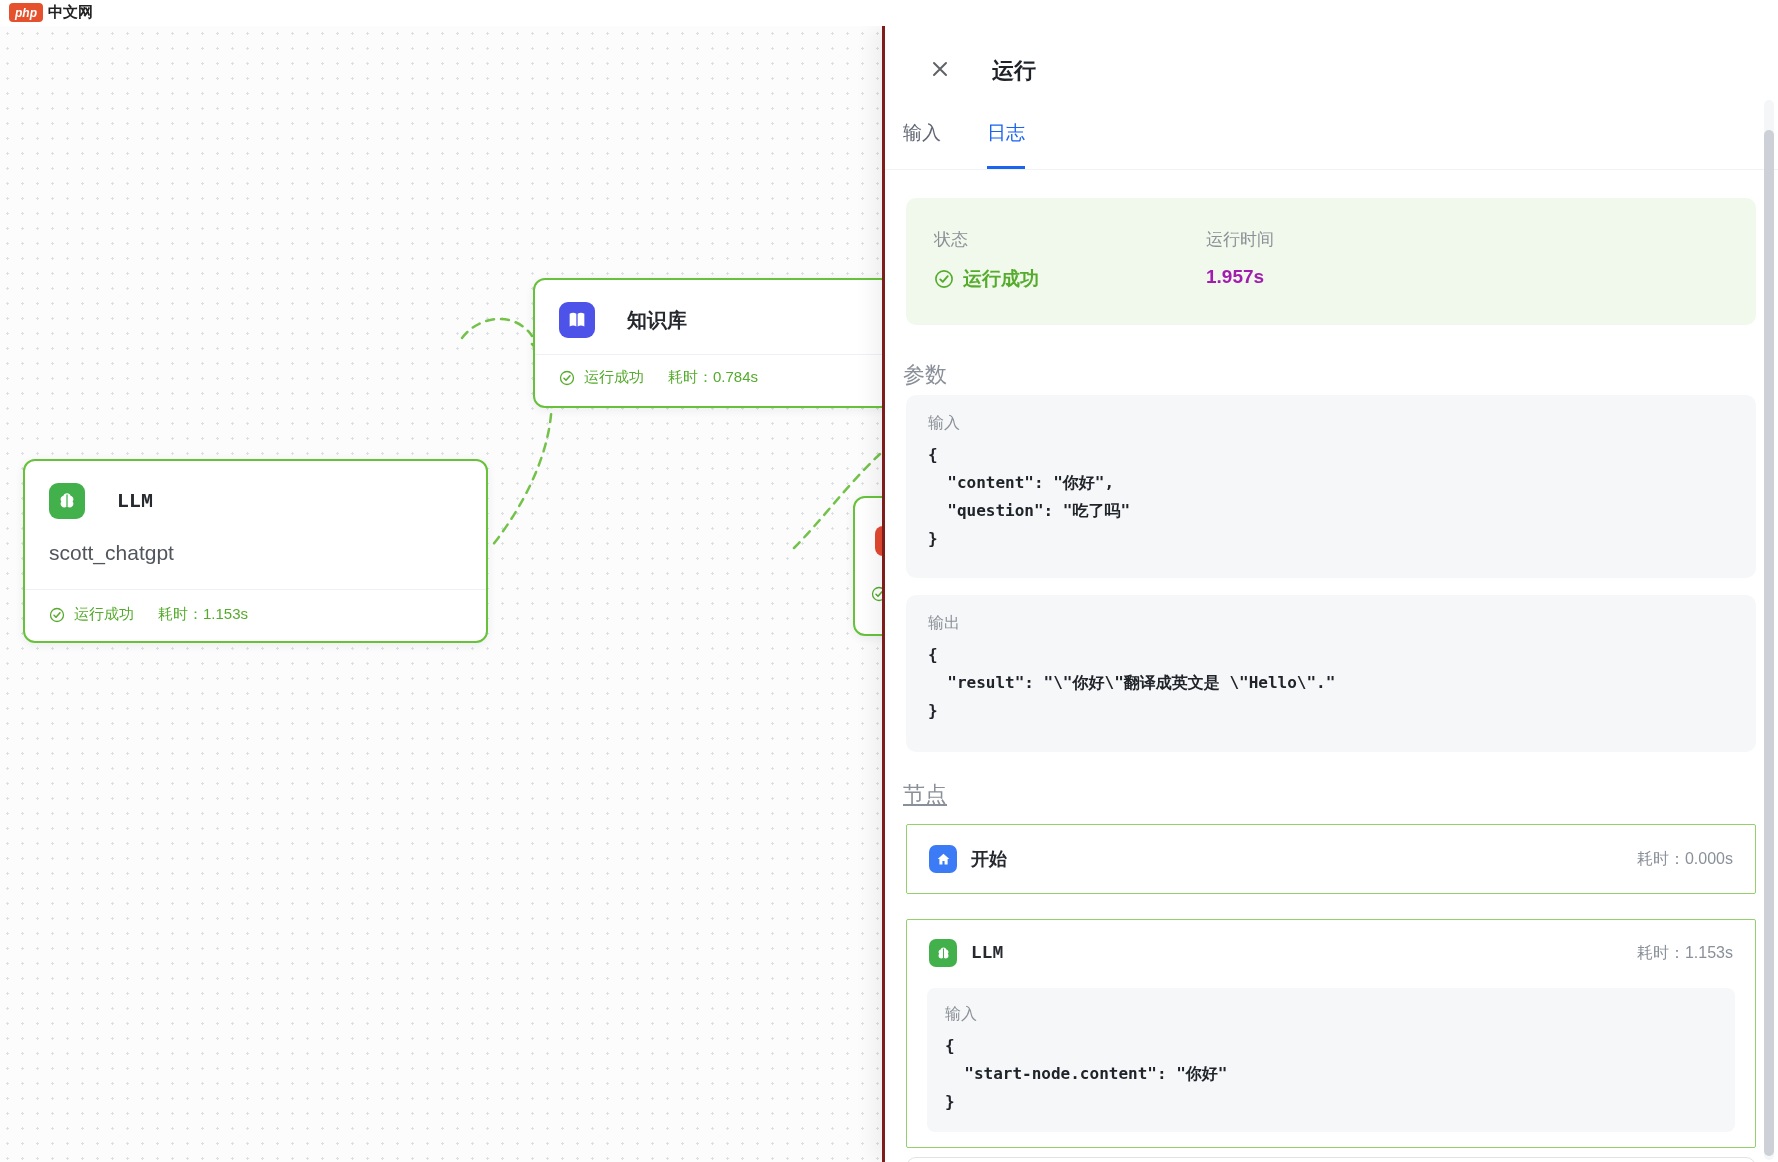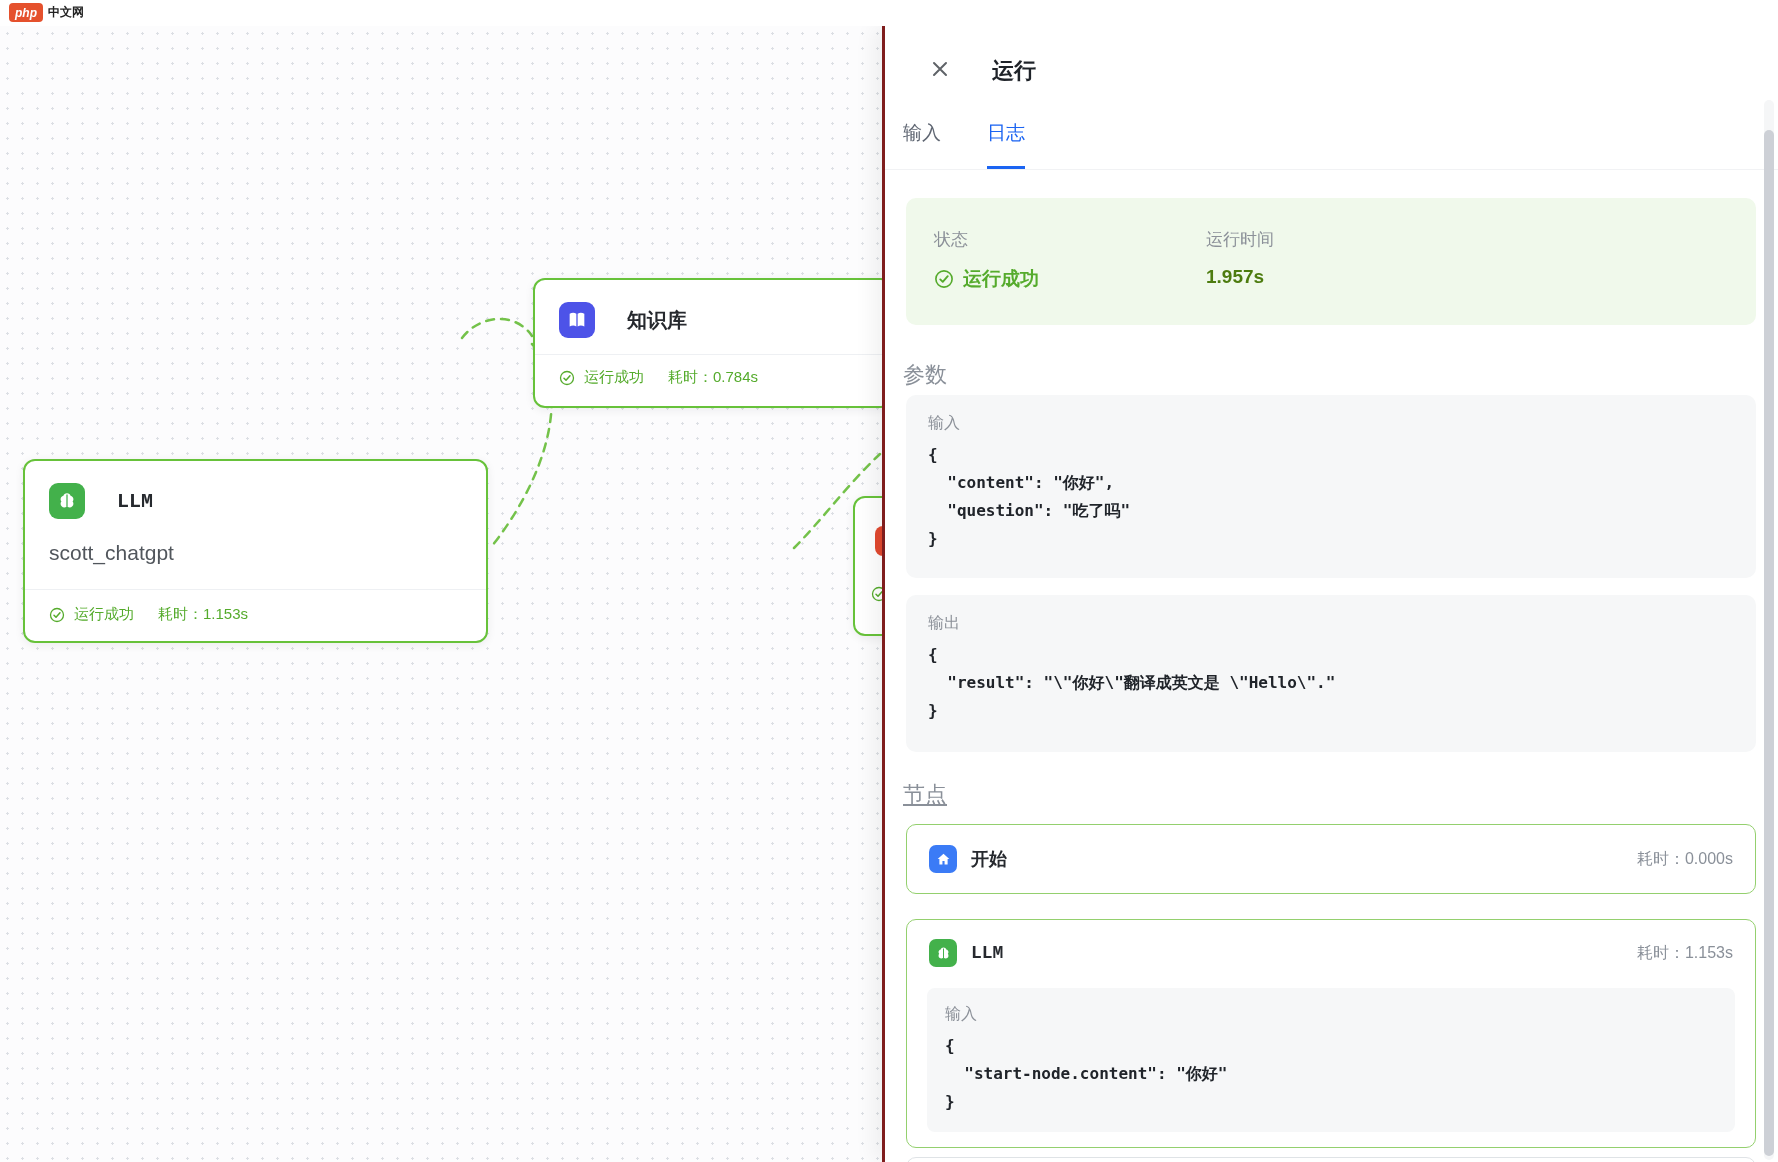--- a/index.html
+++ b/index.html
@@ -5,21 +5,21 @@
   html,body{margin:0;padding:0;}
   body{
     width:1778px;height:1162px;position:relative;overflow:hidden;background:#fff;
     font-family:"Liberation Sans","DejaVu Sans",sans-serif;color:#20242a;
   }
   
   .topbar{position:absolute;left:0;top:0;right:0;height:26px;background:#fff;z-index:20;}
   .logo{position:absolute;left:9px;top:3px;display:flex;align-items:center;gap:5px;cursor:pointer;}
   .logo-badge{display:inline-flex;align-items:center;justify-content:center;width:34px;height:19px;
     border-radius:4px;background:#e5512d;color:#fff;font-size:12px;font-weight:700;font-style:italic;}
-  .logo-text{font-size:12px;font-weight:700;color:#222;}
+  .logo-text{font-size:15px;font-weight:700;color:#222;}
   
   .canvas{position:absolute;left:0;top:26px;right:0;bottom:0;
     background-color:#fcfcfd;
     background-image:radial-gradient(#dcdfe4 1.2px,transparent 1.2px);
     background-size:15px 15px;z-index:1;}
   .edges{position:absolute;left:0;top:0;pointer-events:none;}
   .edge{fill:none;stroke:#74c24a;stroke-width:2.5;stroke-dasharray:8 7;stroke-linecap:round;}
   .node{position:absolute;background:#fff;border:2px solid #67c23a;border-radius:12px;
     box-shadow:0 2px 10px rgba(31,35,41,.07);box-sizing:border-box;cursor:pointer;}
   .node-head{position:absolute;left:24px;top:22px;display:flex;align-items:center;gap:32px;}
@@ -45,31 +45,31 @@
   .tabs{margin-left:18px;display:flex;gap:46px;height:100%;}
   .tab{font-size:19px;color:#5f6672;padding-top:8px;box-sizing:border-box;height:100%;cursor:pointer;}
   .tab.active{color:#1b64f2;border-bottom:3px solid #1b64f2;font-weight:400;}
   
   .status-card{position:absolute;left:21px;top:172px;width:850px;height:127px;background:#f0f9eb;
     border-radius:10px;box-sizing:border-box;}
   .sc-label{position:absolute;top:30px;font-size:17px;color:#8c9199;}
   .sc-value{position:absolute;top:68px;font-size:19px;font-weight:700;}
   .sc-col1{left:28px;} .sc-col2{left:300px;}
   .sc-success{display:flex;align-items:center;gap:9px;color:#55ab2c;}
-  .sc-time{color:#4d7c0f;}
+  .sc-time{color:#a21caf;}
   
   .section-label{position:absolute;left:18px;font-size:22px;color:#8a9099;}
   
   .code-card{position:absolute;left:21px;width:850px;background:#f6f7f8;border-radius:10px;box-sizing:border-box;}
   .code-label{position:absolute;left:22px;top:18px;font-size:16px;color:#8c9199;}
   .code-pre{position:absolute;left:22px;top:46px;margin:0;font-family:"DejaVu Sans Mono","Liberation Mono",monospace;
     font-size:16px;line-height:28px;font-weight:700;color:#20242a;white-space:pre;}
   
   .result-card{position:absolute;left:21px;width:850px;background:#fff;border:1.5px solid #94d06e;
-    border-radius:10px;box-sizing:border-box;cursor:pointer;}
+    border-radius:2px;box-sizing:border-box;cursor:pointer;}
   .result-head{display:flex;align-items:center;padding:0 22px;height:66px;}
   .result-icon{width:28px;height:28px;border-radius:7px;display:flex;align-items:center;justify-content:center;flex:0 0 auto;}
   .result-title{font-size:18px;font-weight:700;color:#26292e;margin-left:14px;}
   .result-time{margin-left:auto;font-size:16px;color:#8a9099;}
   .inner-code{position:absolute;left:20px;right:20px;top:68px;height:144px;background:#f6f7f8;border-radius:8px;}
   .inner-code .code-label{left:18px;top:16px;}
   .inner-code .code-pre{left:18px;top:44px;}
   .partial-card{position:absolute;left:21px;top:1131px;width:850px;height:40px;background:#fff;
     border:1.5px solid #dfe3e6;border-radius:10px;box-sizing:border-box;}
   

